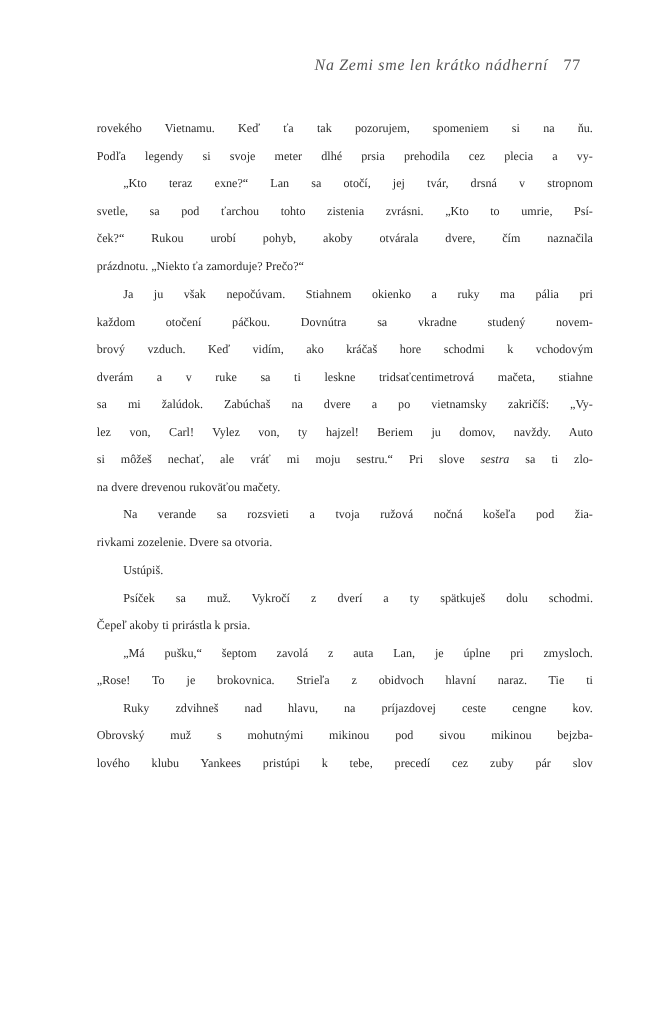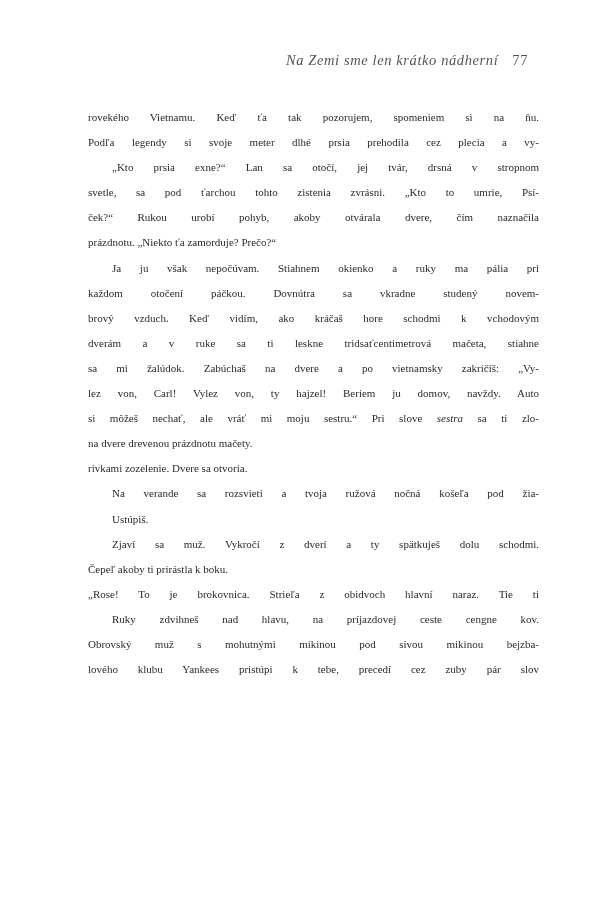--- a/index.html
+++ b/index.html
@@ -57,34 +57,35 @@
 </head>
 <body>
 
 <div class="running-head">
   <span>Na Zemi sme len krátko nádherní</span><span class="page-num">77</span>
 </div>
 
 <div class="body-text">
   <span class="line">rovekého Vietnamu. Keď ťa tak pozorujem, spomeniem si na ňu.</span>
   <span class="line">Podľa legendy si svoje meter dlhé prsia prehodila cez plecia a vy-</span>
-  <span class="line indent">„Kto prsia exne?“ Lan sa otočí, jej tvár, drsná v stropnom</span>
+  <span class="line indent">„Kto teraz exne?“ Lan sa otočí, jej tvár, drsná v stropnom</span>
   <span class="line">svetle, sa pod ťarchou tohto zistenia zvrásni. „Kto to umrie, Psí-</span>
   <span class="line">ček?“ Rukou urobí pohyb, akoby otvárala dvere, čím naznačila</span>
   <span class="line last">prázdnotu. „Niekto ťa zamorduje? Prečo?“</span>
   <span class="line indent">Ja ju však nepočúvam. Stiahnem okienko a ruky ma pália pri</span>
   <span class="line">každom otočení páčkou. Dovnútra sa vkradne studený novem-</span>
   <span class="line">brový vzduch. Keď vidím, ako kráčaš hore schodmi k vchodovým</span>
   <span class="line">dverám a v ruke sa ti leskne tridsaťcentimetrová mačeta, stiahne</span>
   <span class="line">sa mi žalúdok. Zabúchaš na dvere a po vietnamsky zakričíš: „Vy-</span>
   <span class="line">lez von, Carl! Vylez von, ty hajzel! Beriem ju domov, navždy. Auto</span>
   <span class="line"><span>si môžeš nechať, ale vráť mi moju sestru.“ Pri slove </span><em>sestra</em><span> sa ti zlo-</span></span>
-  <span class="line last">na dvere drevenou prázdnotu mačety.</span>
+  <span class="line last">na dvere drevenou rukoväťou mačety.</span>
+  <span class="line indent">Na verande sa rozsvieti a tvoja ružová nočná košeľa pod žia-</span>
   <span class="line last">rivkami zozelenie. Dvere sa otvoria.</span>
-  <span class="line indent">Na verande sa rozsvieti a tvoja ružová nočná košeľa pod žia-</span>
   <span class="line indent last">Ustúpiš.</span>
-  <span class="line indent">Zjaví sa muž. Vykročí z dverí a ty spätkuješ dolu schodmi.</span>
-  <span class="line last">Čepeľ akoby ti prirástla k boku.</span>
+  <span class="line indent">Psíček sa muž. Vykročí z dverí a ty spätkuješ dolu schodmi.</span>
+  <span class="line last">Čepeľ akoby ti prirástla k prsia.</span>
+  <span class="line indent">„Má pušku,“ šeptom zavolá z auta Lan, je úplne pri zmysloch.</span>
   <span class="line">„Rose! To je brokovnica. Strieľa z obidvoch hlavní naraz. Tie ti</span>
   <span class="line indent">Ruky zdvihneš nad hlavu, na príjazdovej ceste cengne kov.</span>
   <span class="line">Obrovský muž s mohutnými mikinou pod sivou mikinou bejzba-</span>
   <span class="line">lového klubu Yankees pristúpi k tebe, precedí cez zuby pár slov</span>
 </div>
 
 </body></html>

